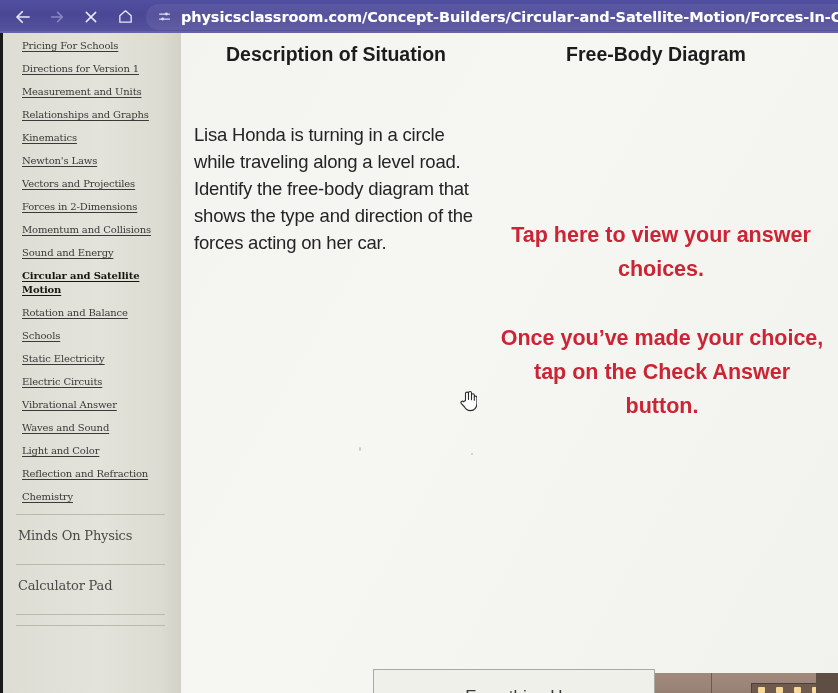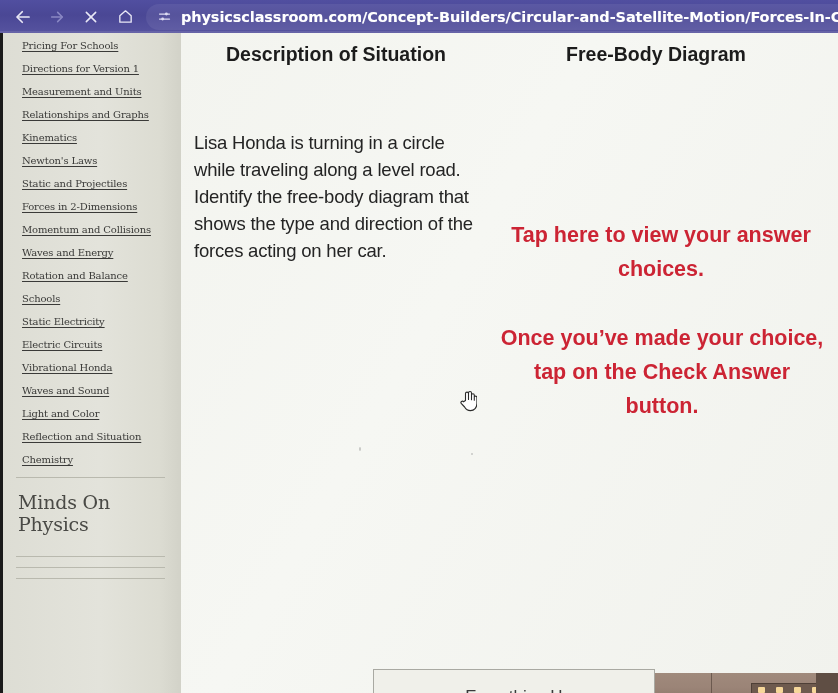--- a/index.html
+++ b/index.html
@@ -130,21 +130,21 @@
   }
 
   .sb-divider {
     height: 1px;
     background: #b9b9ae;
     margin: 10px 16px 0 16px;
   }
 
   .sb-section {
     font-family: "DejaVu Serif", serif;
-    font-size: 19px;
+    font-size: 13px;
     color: #4a4a46;
     padding: 13px 0 11px 18px;
     letter-spacing: -0.2px;
     cursor: pointer;
   }
 
   
   #main {
     position: absolute;
     top: 0; left: 181px;
@@ -170,21 +170,21 @@
   }
   #head-fbd {
     left: 310px;
     top: 9px;
     width: 330px;
   }
 
   #situation-text {
     position: absolute;
     left: 13px;
-    top: 96px;
+    top: 88px;
     width: 285px;
     font-family: "Liberation Sans", sans-serif;
     font-size: 18.5px;
     line-height: 27px;
     color: #242424;
     letter-spacing: -0.2px;
   }
 
   .red-note {
     position: absolute;
@@ -346,38 +346,40 @@
   <div id="page">
 
     <div id="sidebar">
       <ul class="nav-list" id="nav-list">
           <li class="nav-item">Pricing For Schools</li>
           <li class="nav-item">Directions for Version 1</li>
           <li class="nav-item">Measurement and Units</li>
           <li class="nav-item">Relationships and Graphs</li>
           <li class="nav-item">Kinematics</li>
           <li class="nav-item">Newton's Laws</li>
-          <li class="nav-item">Static and Projectiles</li>
+          <li class="nav-item">Vectors and Projectiles</li>
           <li class="nav-item">Forces in 2-Dimensions</li>
           <li class="nav-item">Momentum and Collisions</li>
-          <li class="nav-item">Waves and Energy</li>
+          <li class="nav-item">Sound and Energy</li>
+          <li class="nav-item active">Circular and Satellite Motion</li>
           <li class="nav-item">Rotation and Balance</li>
           <li class="nav-item">Schools</li>
           <li class="nav-item">Static Electricity</li>
           <li class="nav-item">Electric Circuits</li>
-          <li class="nav-item">Vibrational Honda</li>
+          <li class="nav-item">Vibrational Answer</li>
           <li class="nav-item">Waves and Sound</li>
           <li class="nav-item">Light and Color</li>
-          <li class="nav-item">Reflection and Situation</li>
+          <li class="nav-item">Reflection and Refraction</li>
           <li class="nav-item">Chemistry</li>
         </ul>
       <div id="sidebar-sections">
           <div class="sb-divider"></div>
           <div class="sb-section">Minds On Physics</div>
           <div class="sb-divider"></div>
+          <div class="sb-section">Calculator Pad</div>
           <div class="sb-divider"></div>
           <div class="sb-divider"></div>
         </div>
     </div>
 
     <div id="main">
 
       <div class="col-head" id="head-fbd">Free-Body Diagram</div>
 
       <div class="col-head" id="head-description">Description of Situation</div>

